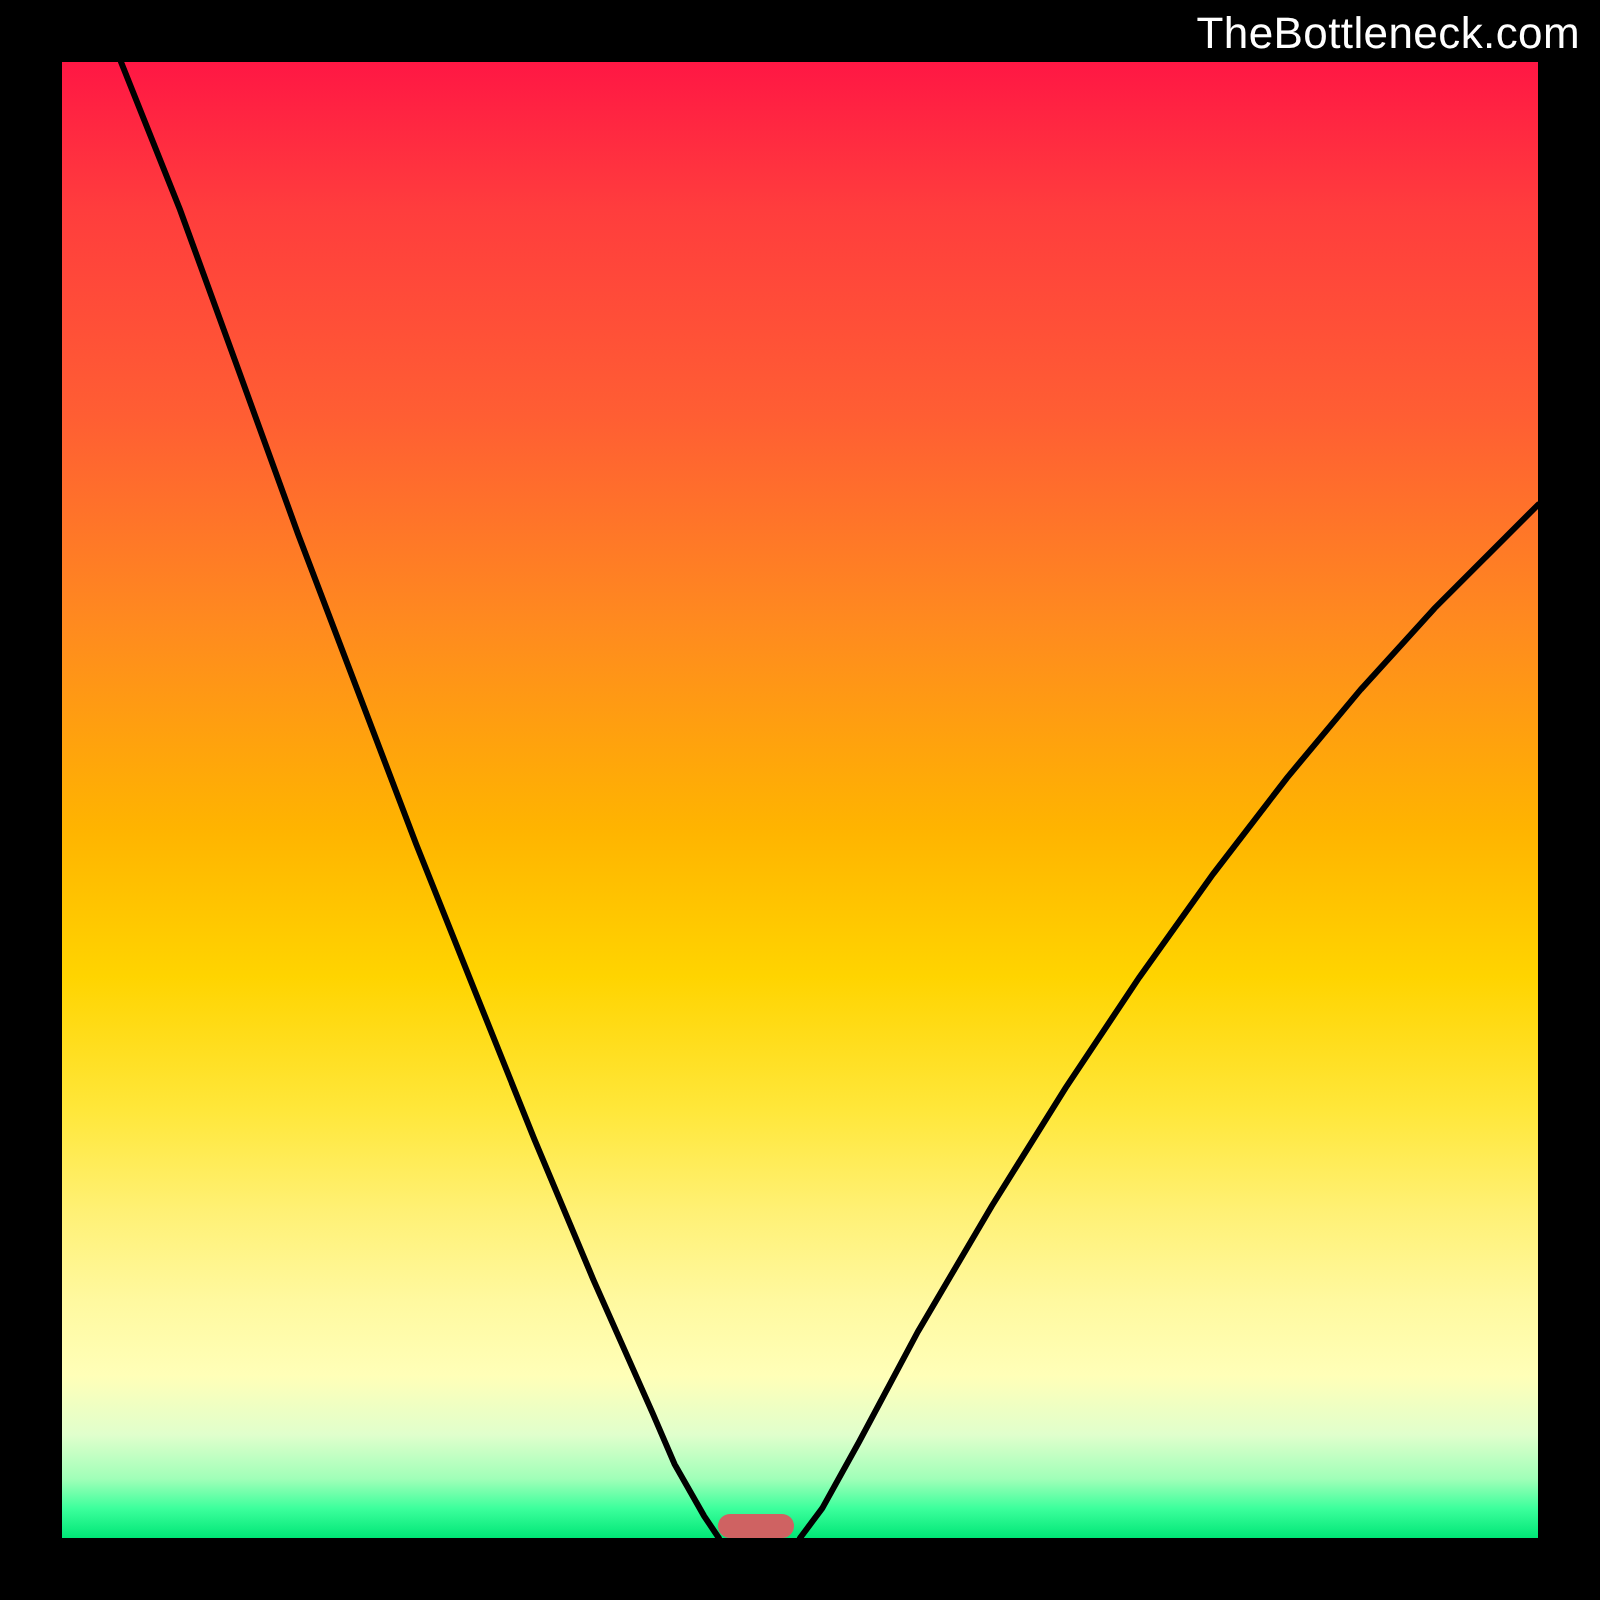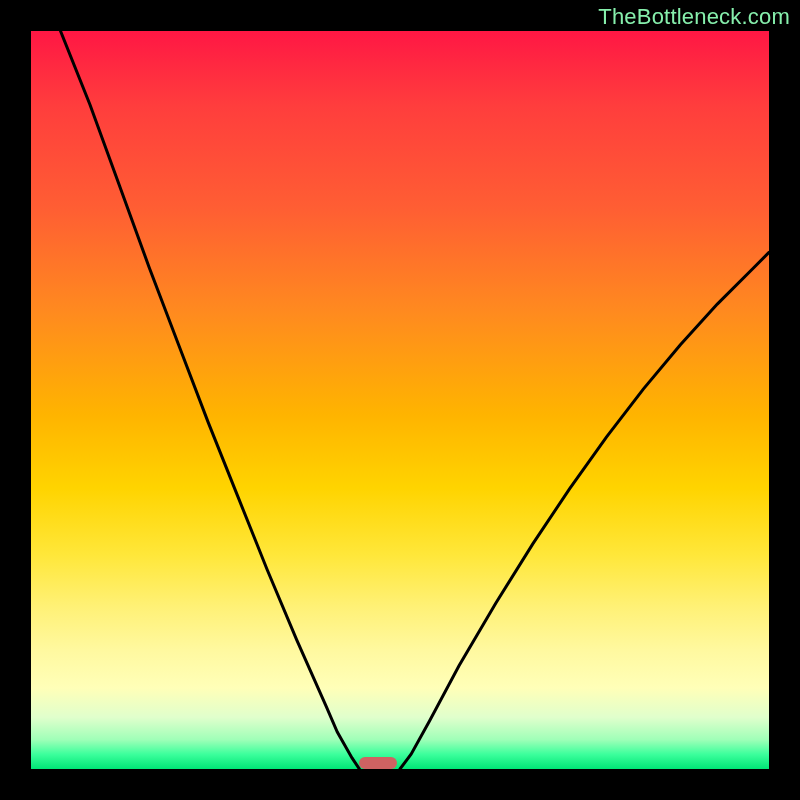--- a/index.html
+++ b/index.html
@@ -14,21 +14,21 @@
   .outer {
     position: relative;
     width: 800px;
     height: 800px;
     background: #000;
   }
   .watermark {
     position: absolute;
     top: 4px;
     right: 10px;
-    color: #86efac;
+    color: #ffffff;
     font-size: 22px;
     font-weight: 500;
     letter-spacing: 0.2px;
     z-index: 20;
   }
   .plot {
     position: absolute;
     left: 31px;
     top: 31px;
     width: 738px;

